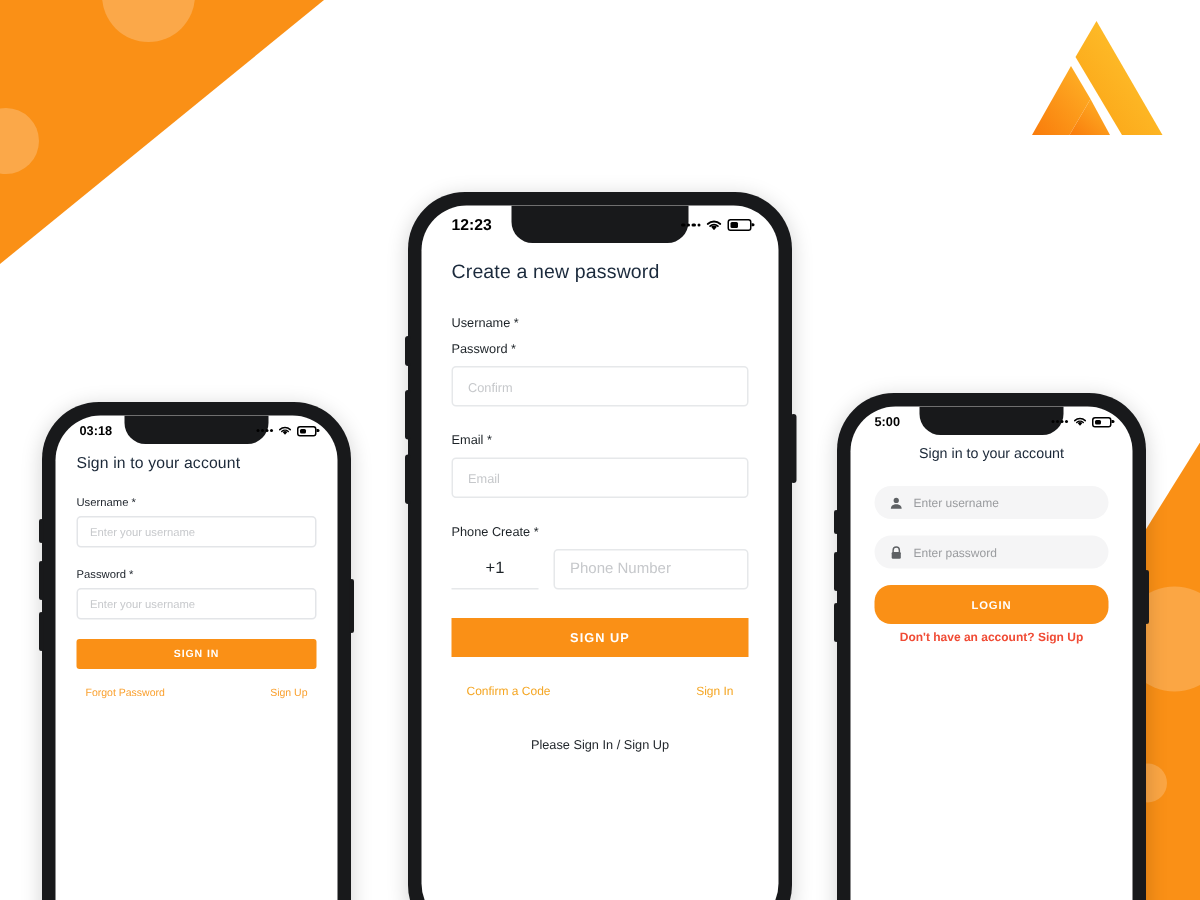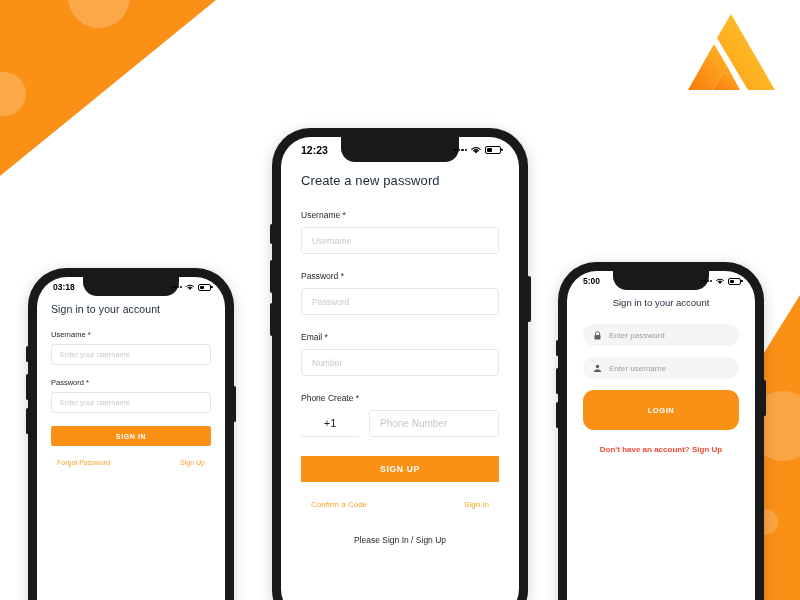--- a/index.html
+++ b/index.html
@@ -154,24 +154,24 @@
   #phone-right .statusbar { padding:5px 14px 0 16px; font-size:8.5px; }
   #phone-right .content { padding:26px 16px 0 16px; }
   .p3-title { font-size:9.5px; color:#1b2838; text-align:center; margin-bottom:16px; font-weight:400; }
   .p3-input {
     height:22px; background:#f5f5f6; border-radius:11px;
     display:flex; align-items:center; padding:0 10px; gap:7px;
     font-size:8px; color:#9a9c9f; margin-bottom:11px;
   }
   .p3-icon { width:9px; height:9px; flex:0 0 auto; color:#5e6164; }
   .p3-btn {
-    height:40px; background:#FA9016; border-radius:11px;
+    height:26px; background:#FA9016; border-radius:11px;
     display:flex; align-items:center; justify-content:center;
     color:#fff; font-size:7.5px; font-weight:bold; letter-spacing:0.6px;
-    margin-top:4px; margin-bottom:15px;
+    margin-top:4px; margin-bottom:4px;
   }
   .p3-link { text-align:center; font-size:8px; color:#F04B35; font-weight:bold; }
 </style>
 </head>
 <body>
 
 <div class="bg-layer">
   <div class="tri-tl">
     <span class="c1"></span>
     <span class="c2"></span>
@@ -282,32 +282,29 @@
         <span class="batt" style="width:16px;height:8px;padding:1px;">
             <i style="width:38%;"></i>
           </span>
       </span>
     </div>
 
     <div class="content">
       <div class="p2-title">Create a new password</div>
 
       <div class="p2-label">Username *</div>
-      <div class="p2-input">
-        <span>Username</span>
-      </div>
 
       <div class="p2-label">Password *</div>
       <div class="p2-input">
-        <span>Password</span>
+        <span>Confirm</span>
       </div>
 
       <div class="p2-label">Email *</div>
       <div class="p2-input">
-        <span>Number</span>
+        <span>Email</span>
       </div>
 
       <div class="p2-label">Phone Create *</div>
       <div class="p2-phone-row">
         <div class="p2-cc">+1</div>
         <div class="p2-phone-in">
           <span>Phone Number</span>
         </div>
       </div>
 
@@ -349,32 +346,32 @@
             <i style="width:40%;"></i>
           </span>
       </span>
     </div>
 
     <div class="content">
       <div class="p3-title">Sign in to your account</div>
 
       <div class="p3-input">
         <svg class="p3-icon" viewBox="0 0 16 16">
+          <circle cx="8" cy="4.6" r="3.1" fill="#5e6164"></circle>
+          <path d="M1.6 14.4c0-3.4 2.9-5.2 6.4-5.2s6.4 1.8 6.4 5.2z" fill="#5e6164"></path>
+        </svg>
+        <span>Enter username</span>
+      </div>
+
+      <div class="p3-input">
+        <svg class="p3-icon" viewBox="0 0 16 16">
           <path d="M4.3 7.2V4.9a3.7 3.7 0 0 1 7.4 0v2.3" stroke="#5e6164" stroke-width="1.7" fill="none"></path>
           <rect x="2.6" y="7" width="10.8" height="8" rx="1.5" fill="#5e6164"></rect>
         </svg>
         <span>Enter password</span>
       </div>
 
-      <div class="p3-input">
-        <svg class="p3-icon" viewBox="0 0 16 16">
-          <circle cx="8" cy="4.6" r="3.1" fill="#5e6164"></circle>
-          <path d="M1.6 14.4c0-3.4 2.9-5.2 6.4-5.2s6.4 1.8 6.4 5.2z" fill="#5e6164"></path>
-        </svg>
-        <span>Enter username</span>
-      </div>
-
       <div class="p3-btn">LOGIN</div>
 
       <div class="p3-link">Don't have an account? Sign Up</div>
     </div>
   </div>
 </div>
 
 </body></html>

